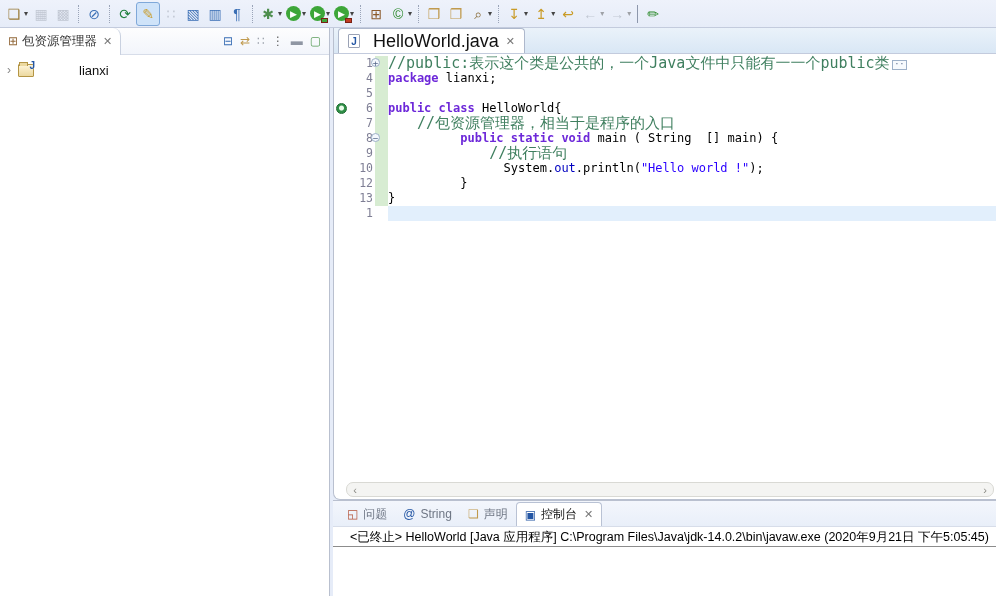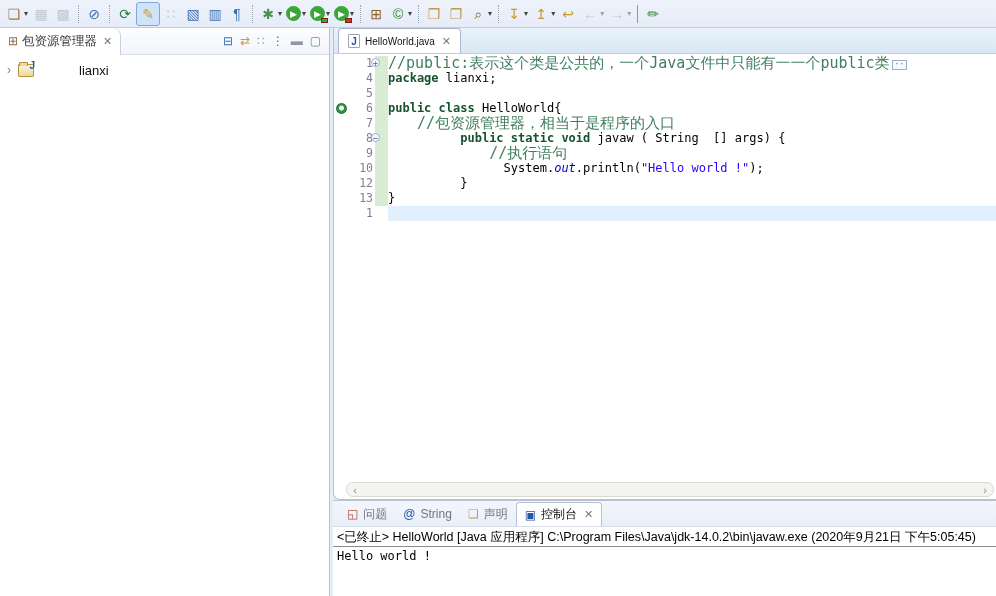--- a/index.html
+++ b/index.html
@@ -53,60 +53,60 @@
   
   .editor-stack { height:472px; display:flex; flex-direction:column; background:#fff;
     border:1px solid #b9c0cf; border-top:none; border-right:none; border-bottom-left-radius:7px; }
   .ed-tabbar { height:26px; display:flex; align-items:flex-end;
     background:linear-gradient(#eaf2fa,#d9e7f5); border-bottom:1px solid #c3cbdd; }
   .ed-tab { display:flex; align-items:center; gap:5px; height:25px; padding:0 9px;
     background:#fff; border:1px solid #aeb8cc; border-bottom:none;
     border-top-left-radius:4px; border-top-right-radius:4px; margin-left:4px; }
   .jfile-icon { width:12px; height:14px; background:#fff; border:1px solid #9aa2b5; border-radius:1px;
     color:#2456a4; font-weight:bold; font-size:10px; line-height:13px; text-align:center; }
-  .ed-tab .label { font-size:10px; color:#111; }
+  .ed-tab .label { font-size:18px; color:#111;margin-left:8px; }
   .close-x { color:#777; font-size:11px; margin-left:2px; }
 
   .code-area { flex:1; overflow:hidden; font-family:"DejaVu Sans Mono","Liberation Mono",monospace;
     font-size:12px; padding-top:2px; }
   .cl { display:flex; height:15px; line-height:15px; white-space:pre; }
   .gut-marker { width:15px; text-align:center; }
   .launch-dot { display:inline-block; width:11px; height:11px; border-radius:50%;
     background:radial-gradient(circle at 50% 45%, #eafbea 0 2px, #2f8f46 3px); border:1px solid #1d6b31;
     margin-top:2px; }
   .gut-num { width:26px; text-align:right; color:#7e7e94; padding-right:2px;
     font-size:11.5px; }
   .gut-fold { width:13px; position:relative; }
   .gut-fold.changed { background:#d7ecd2; }
   .fold-dot { position:absolute; left:-4px; top:2px; width:9px; height:9px; border-radius:50%;
     background:#f4f8fd; border:1px solid #9db0c8; color:#55688a; font-size:9px; line-height:8px;
     text-align:center; }
   .code-text { flex:1; color:#000; }
   .cl.current .code-text { background:#e2effc; }
-  .kw { color:#14532d; font-weight:bold; }
+  .kw { color:#6d28d9; font-weight:bold; }
   .comment { color:#3f7f5f; font-size:15px; }
   .str { color:#2a00ff; }
-  .field { color:#0000c0; font-style:italic; }
+  .field { color:#0000c0; }
   .fbox { display:inline-block; border:1px solid #9db0c8; background:#f7fafd; color:#55688a;
     font-size:8px; line-height:7px; height:10px; padding:0 2px; vertical-align:middle; margin-left:2px; }
 
   .hscroll { height:15px; margin:0 2px 2px 12px; background:#f4f4f2; border:1px solid #d9d9d4;
     border-radius:7px; display:flex; align-items:center; color:#8a8a84; }
   .hs-arrow { width:16px; text-align:center; font-size:11px; }
   .hs-track { flex:1; }
 
   
   .console-panel { height:96px; background:#fff; border-top:1px solid #b9c0cf; display:flex; flex-direction:column; }
   .cons-tabbar { height:26px; display:flex; align-items:flex-end; background:linear-gradient(#f3f6fc,#e9eff9);
     border-bottom:1px solid #d7dde9; padding-left:6px; }
   .cons-tab { display:flex; align-items:center; gap:5px; height:24px; padding:0 8px; color:#6e7684; }
   .cons-tab .ticon { font-size:12px; }
   .cons-tab.active { background:#fff; border:1px solid #b9c2d4; border-bottom:none;
     border-top-left-radius:4px; border-top-right-radius:4px; color:#111; }
-  .cons-title { height:20px; line-height:20px; padding:0 4px; color:#000; font-size:12.5px;
+  .cons-title { height:20px; line-height:20px; padding:0 17px; color:#000; font-size:12.5px;
     border-bottom:1px solid #8c8c8c; white-space:nowrap; overflow:hidden; }
   .cons-out { flex:1; font-family:"DejaVu Sans Mono","Liberation Mono",monospace; font-size:12px;
     padding:2px 4px; color:#000; white-space:pre; }
 </style>
 </head>
 <body>
 
 <div class="toolbar" id="toolbar">
     <span class="tb-item">
       <span class="tb-glyph" style="color: rgb(154, 123, 58);">❏</span>
@@ -243,21 +243,21 @@
           <span class="label">HelloWorld.java</span>
           <span class="close-x">✕</span>
         </div>
       </div>
       <div class="code-area" id="code">
           <div class="cl"><span class="gut-marker"></span><span class="gut-num">1</span><span class="gut-fold changed"><span class="fold-dot">+</span></span><span class="code-text"><span class="comment">//public:表示这个类是公共的，一个Java文件中只能有一一个public类</span><span class="fbox">··</span></span></div>
           <div class="cl"><span class="gut-marker"></span><span class="gut-num">4</span><span class="gut-fold changed"></span><span class="code-text"><span class="kw">package</span><span> lianxi;</span></span></div>
           <div class="cl"><span class="gut-marker"></span><span class="gut-num">5</span><span class="gut-fold changed"></span><span class="code-text"></span></div>
           <div class="cl"><span class="gut-marker"><span class="launch-dot"></span></span><span class="gut-num">6</span><span class="gut-fold changed"></span><span class="code-text"><span class="kw">public class</span><span> HelloWorld{</span></span></div>
           <div class="cl"><span class="gut-marker"></span><span class="gut-num">7</span><span class="gut-fold changed"></span><span class="code-text"><span>    </span><span class="comment">//包资源管理器，相当于是程序的入口</span></span></div>
-          <div class="cl"><span class="gut-marker"></span><span class="gut-num">8</span><span class="gut-fold changed"><span class="fold-dot">−</span></span><span class="code-text"><span>          </span><span class="kw">public static void</span><span> javaw ( String  [] args) {</span></span></div>
+          <div class="cl"><span class="gut-marker"></span><span class="gut-num">8</span><span class="gut-fold changed"><span class="fold-dot">−</span></span><span class="code-text"><span>          </span><span class="kw">public static void</span><span> main ( String  [] main) {</span></span></div>
           <div class="cl"><span class="gut-marker"></span><span class="gut-num">9</span><span class="gut-fold changed"></span><span class="code-text"><span>              </span><span class="comment">//执行语句</span></span></div>
           <div class="cl"><span class="gut-marker"></span><span class="gut-num">10</span><span class="gut-fold changed"></span><span class="code-text"><span>                System.</span><span class="field">out</span><span>.println(</span><span class="str">"Hello world !"</span><span>);</span></span></div>
           <div class="cl"><span class="gut-marker"></span><span class="gut-num">12</span><span class="gut-fold changed"></span><span class="code-text"><span>          }</span></span></div>
           <div class="cl"><span class="gut-marker"></span><span class="gut-num">13</span><span class="gut-fold changed"></span><span class="code-text"><span>}</span></span></div>
           <div class="cl current"><span class="gut-marker"></span><span class="gut-num">1</span><span class="gut-fold"></span><span class="code-text"></span></div>
         </div>
       <div class="hscroll">
         <span class="hs-arrow">‹</span>
         <span class="hs-track"></span>
         <span class="hs-arrow">›</span>
@@ -278,17 +278,16 @@
             <span class="ticon" style="color: rgb(192, 154, 78);">❏</span>
             <span>声明</span>
           </div>
           <div class="cons-tab active">
             <span class="ticon" style="color: rgb(36, 86, 164);">▣</span>
             <span>控制台</span>
             <span class="close-x">✕</span>
           </div>
         </div>
       <div class="cons-title">&lt;已终止&gt; HelloWorld [Java 应用程序] C:\Program Files\Java\jdk-14.0.2\bin\javaw.exe  (2020年9月21日 下午5:05:45)</div>
-      <div class="cons-out">Hello world !</div>
     </div>
 
   </div>
 </div>
 
 </body></html>

